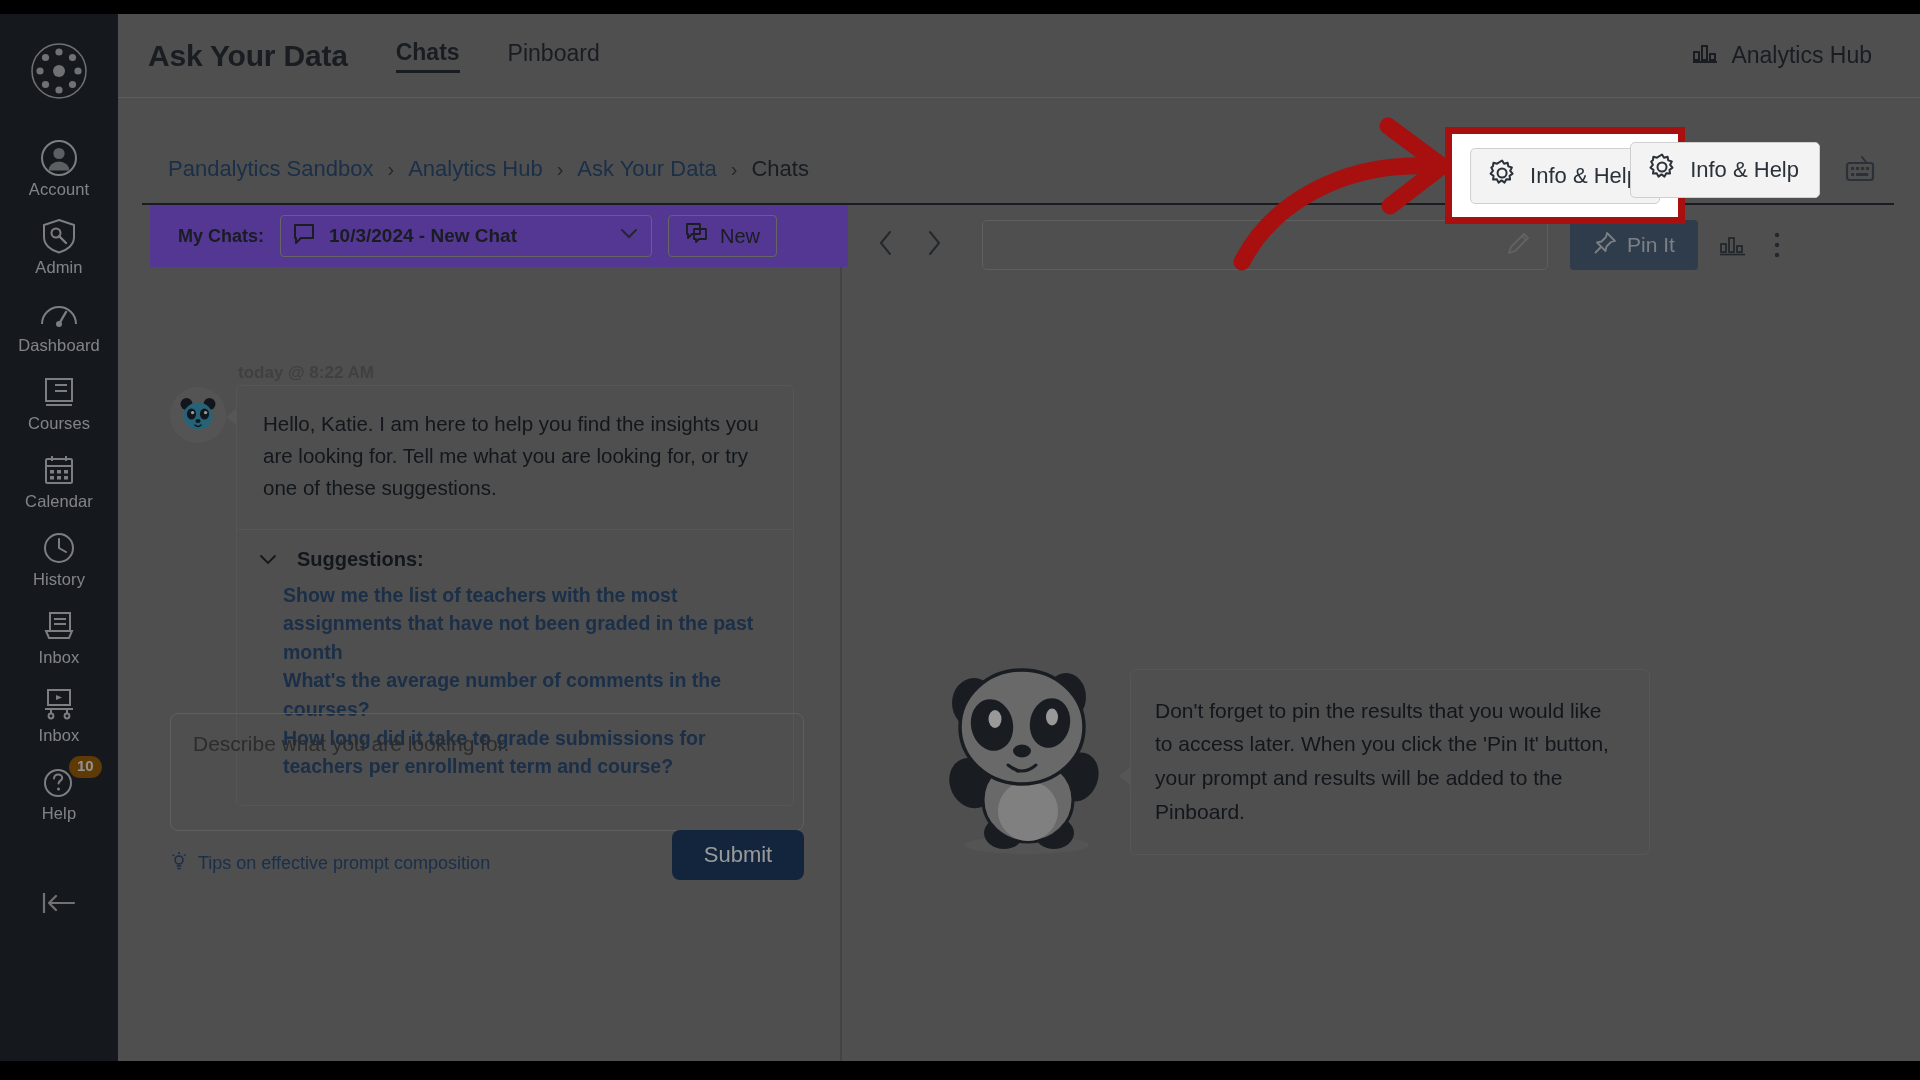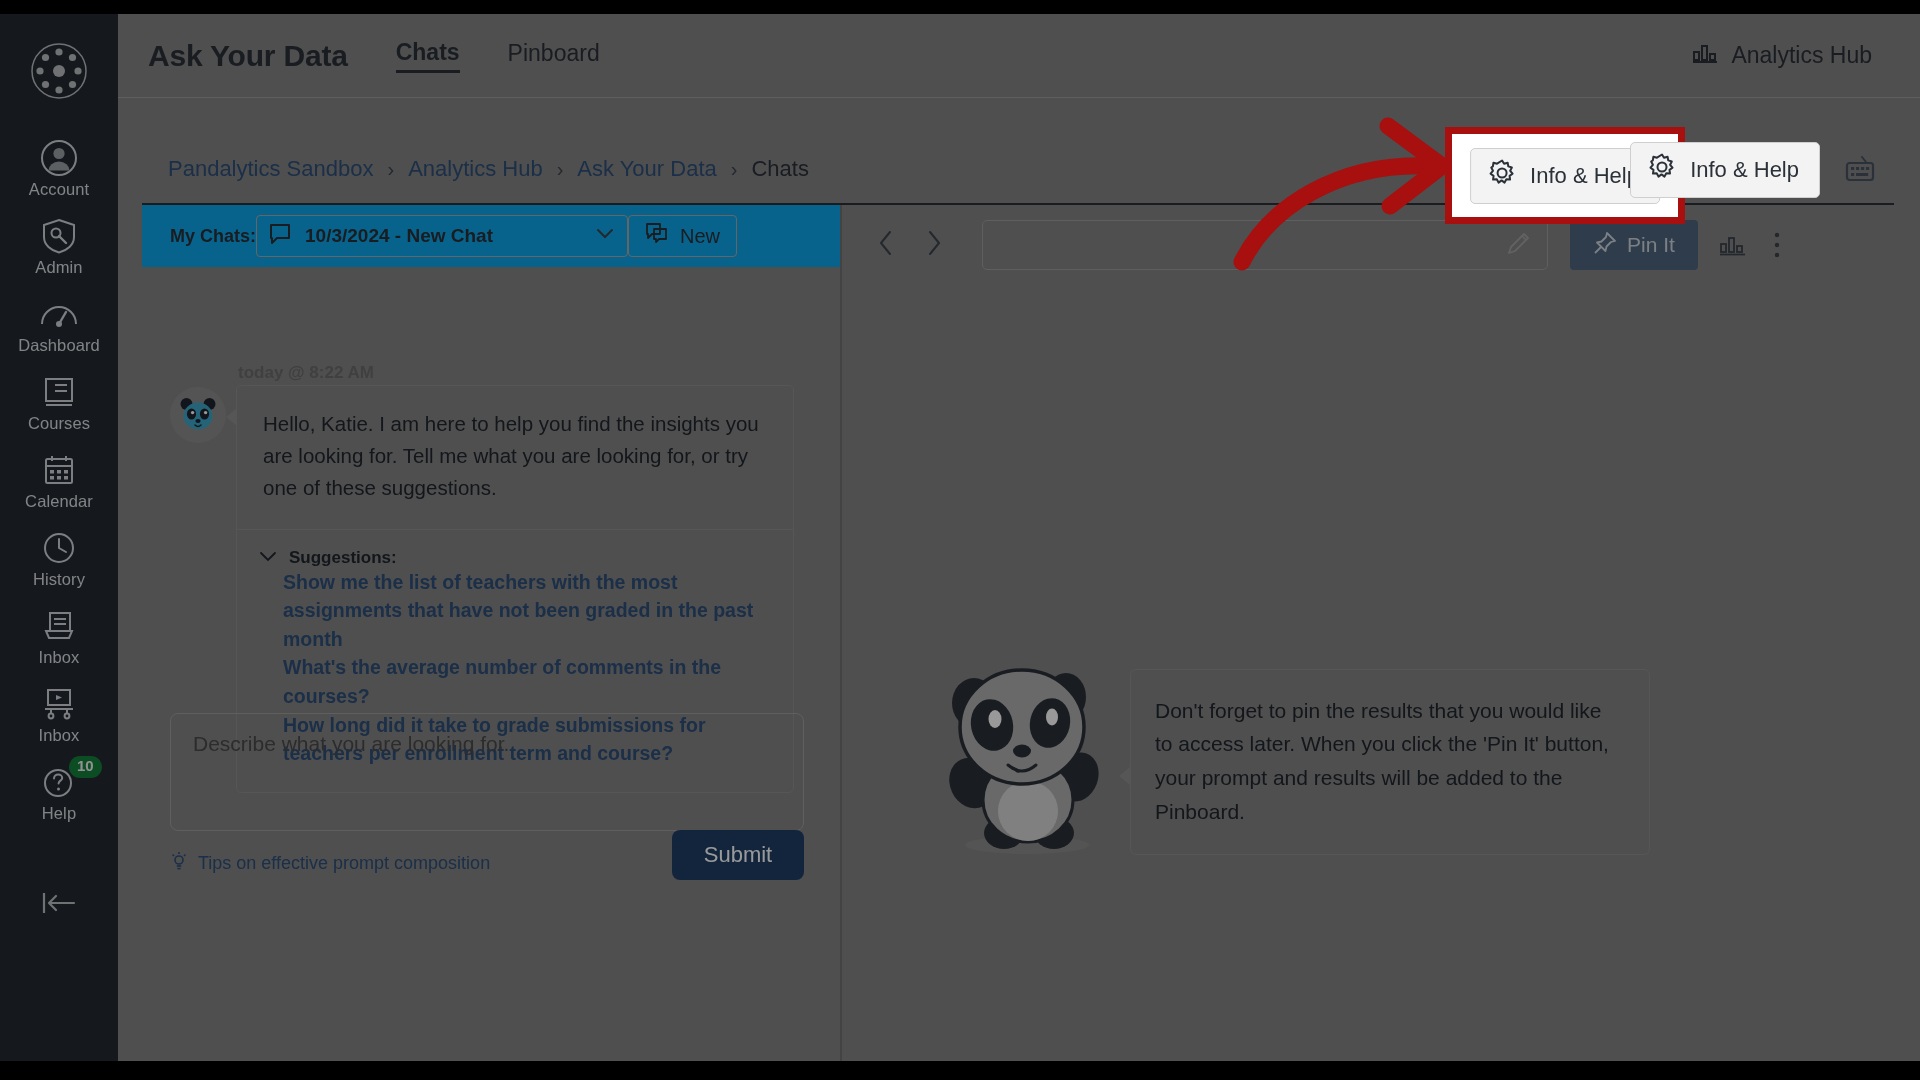--- a/index.html
+++ b/index.html
@@ -50,21 +50,21 @@
   .nav-icon { height: 38px; display:flex; align-items:center; justify-content:center; }
   .nav-label {
     color: #d8dbdf;
     font-size: 16.5px;
     margin-top: 3px;
     letter-spacing: .1px;
   }
   .badge {
     position: absolute;
     left: 58px; top: 2px;
-    background: #15803d;
+    background: #a16207;
     color: #f2f2f2;
     border-radius: 11px;
     font-size: 15px;
     padding: 1px 8px 2px;
     line-height: 1.25;
     font-weight: 600;
   }
   .nav-collapse { margin-top: 56px; cursor: pointer; }
 
   
@@ -152,25 +152,26 @@
     background: #2b3139;
   }
 
   
   #left-panel {
     position: absolute; left: 24px; top: 107px;
     width: 700px; height: 856px;
     border-right: 2px solid #717171;
   }
   #chatbar {
-    position: absolute; left: 0; top: 0;
+    position: absolute; left: 8px; top: 0;
     width: 698px; height: 62px;
-    background: #0ea5e9;
+    background: #8b5cf6;
     display: flex; align-items: center;
     padding-left: 28px;
+    gap: 16px;
   }
   #mychats-label { font-size: 18px; font-weight: 700; color: #2b3139; white-space: nowrap; }
   #chat-select {
     width: 372px; height: 42px;
     border: 1px solid #a9a9a9; border-radius: 4px;
     display: flex; align-items: center; gap: 14px;
     padding: 0 12px;
     cursor: pointer;
     font-weight: bold;
   }
@@ -211,24 +212,24 @@
   }
   #bubble-text {
     padding: 22px 24px 24px 26px;
     font-size: 20.5px; line-height: 1.57; color: #20262d;
   }
   #sugg-wrap {
     border-top: 1px solid #8f8f8f;
     padding: 18px 24px 24px 22px;
   }
   #sugg-head {
-    display: flex; align-items: center; gap: 12px;
-    font-size: 17px; font-weight: 700; color: #20262d;
-    cursor: pointer;
-    margin-bottom: 0;
+    display: flex; align-items: center; gap: 20px;
+    font-size: 20px; font-weight: 700; color: #20262d;
+    cursor: pointer;
+    margin-bottom: 10px;
   }
   .sugg {
     display: block;
     margin-left: 24px;
     font-size: 19.5px; font-weight: 700;
     color: #2d4f79;
     line-height: 1.47;
     cursor: pointer;
   }
 

